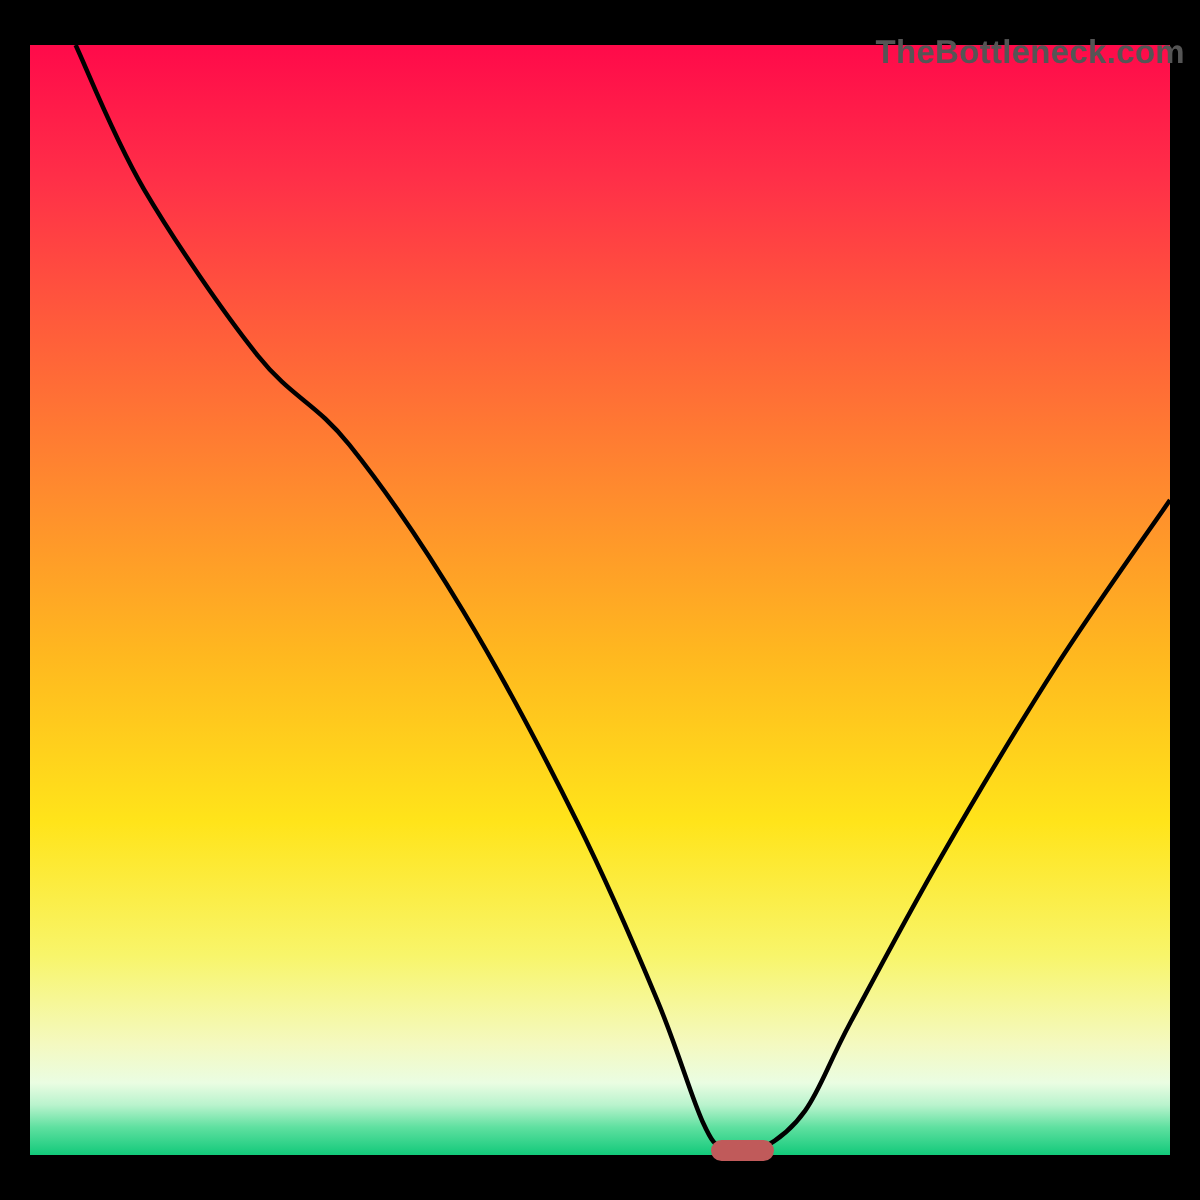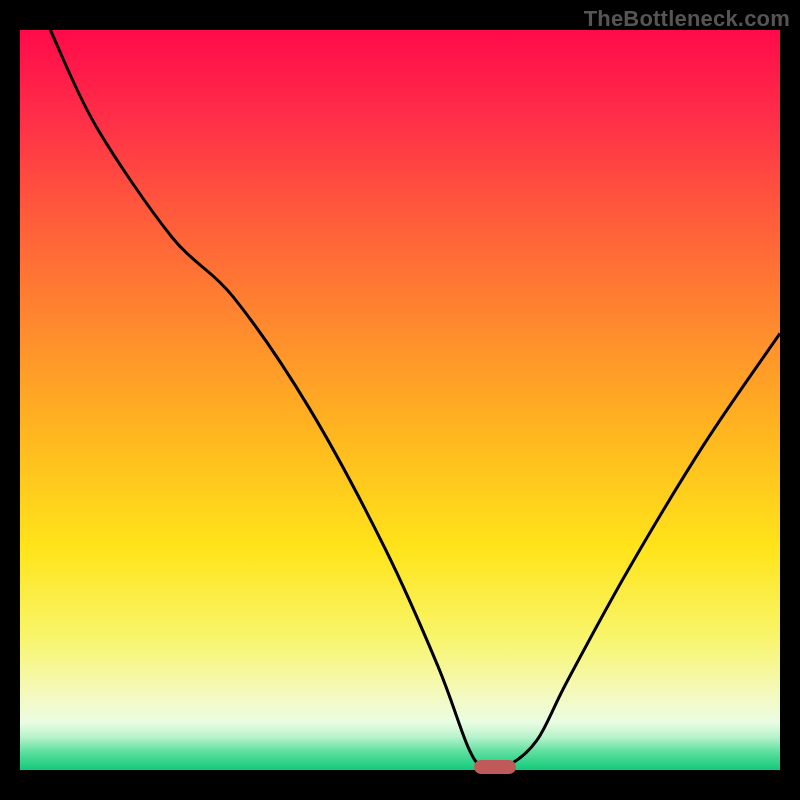--- a/index.html
+++ b/index.html
@@ -11,21 +11,21 @@
     overflow: hidden;
   }
   .stage {
     position: relative;
     width: 800px;
     height: 800px;
     background: #000;
   }
   .watermark {
     position: absolute;
-    top: 6px;
+    top: 22px;
     right: 10px;
     color: #555;
     font-family: Arial, Helvetica, sans-serif;
     font-size: 22px;
     font-weight: 600;
     letter-spacing: 0.2px;
     user-select: none;
   }
   svg.plot {
     position: absolute;

